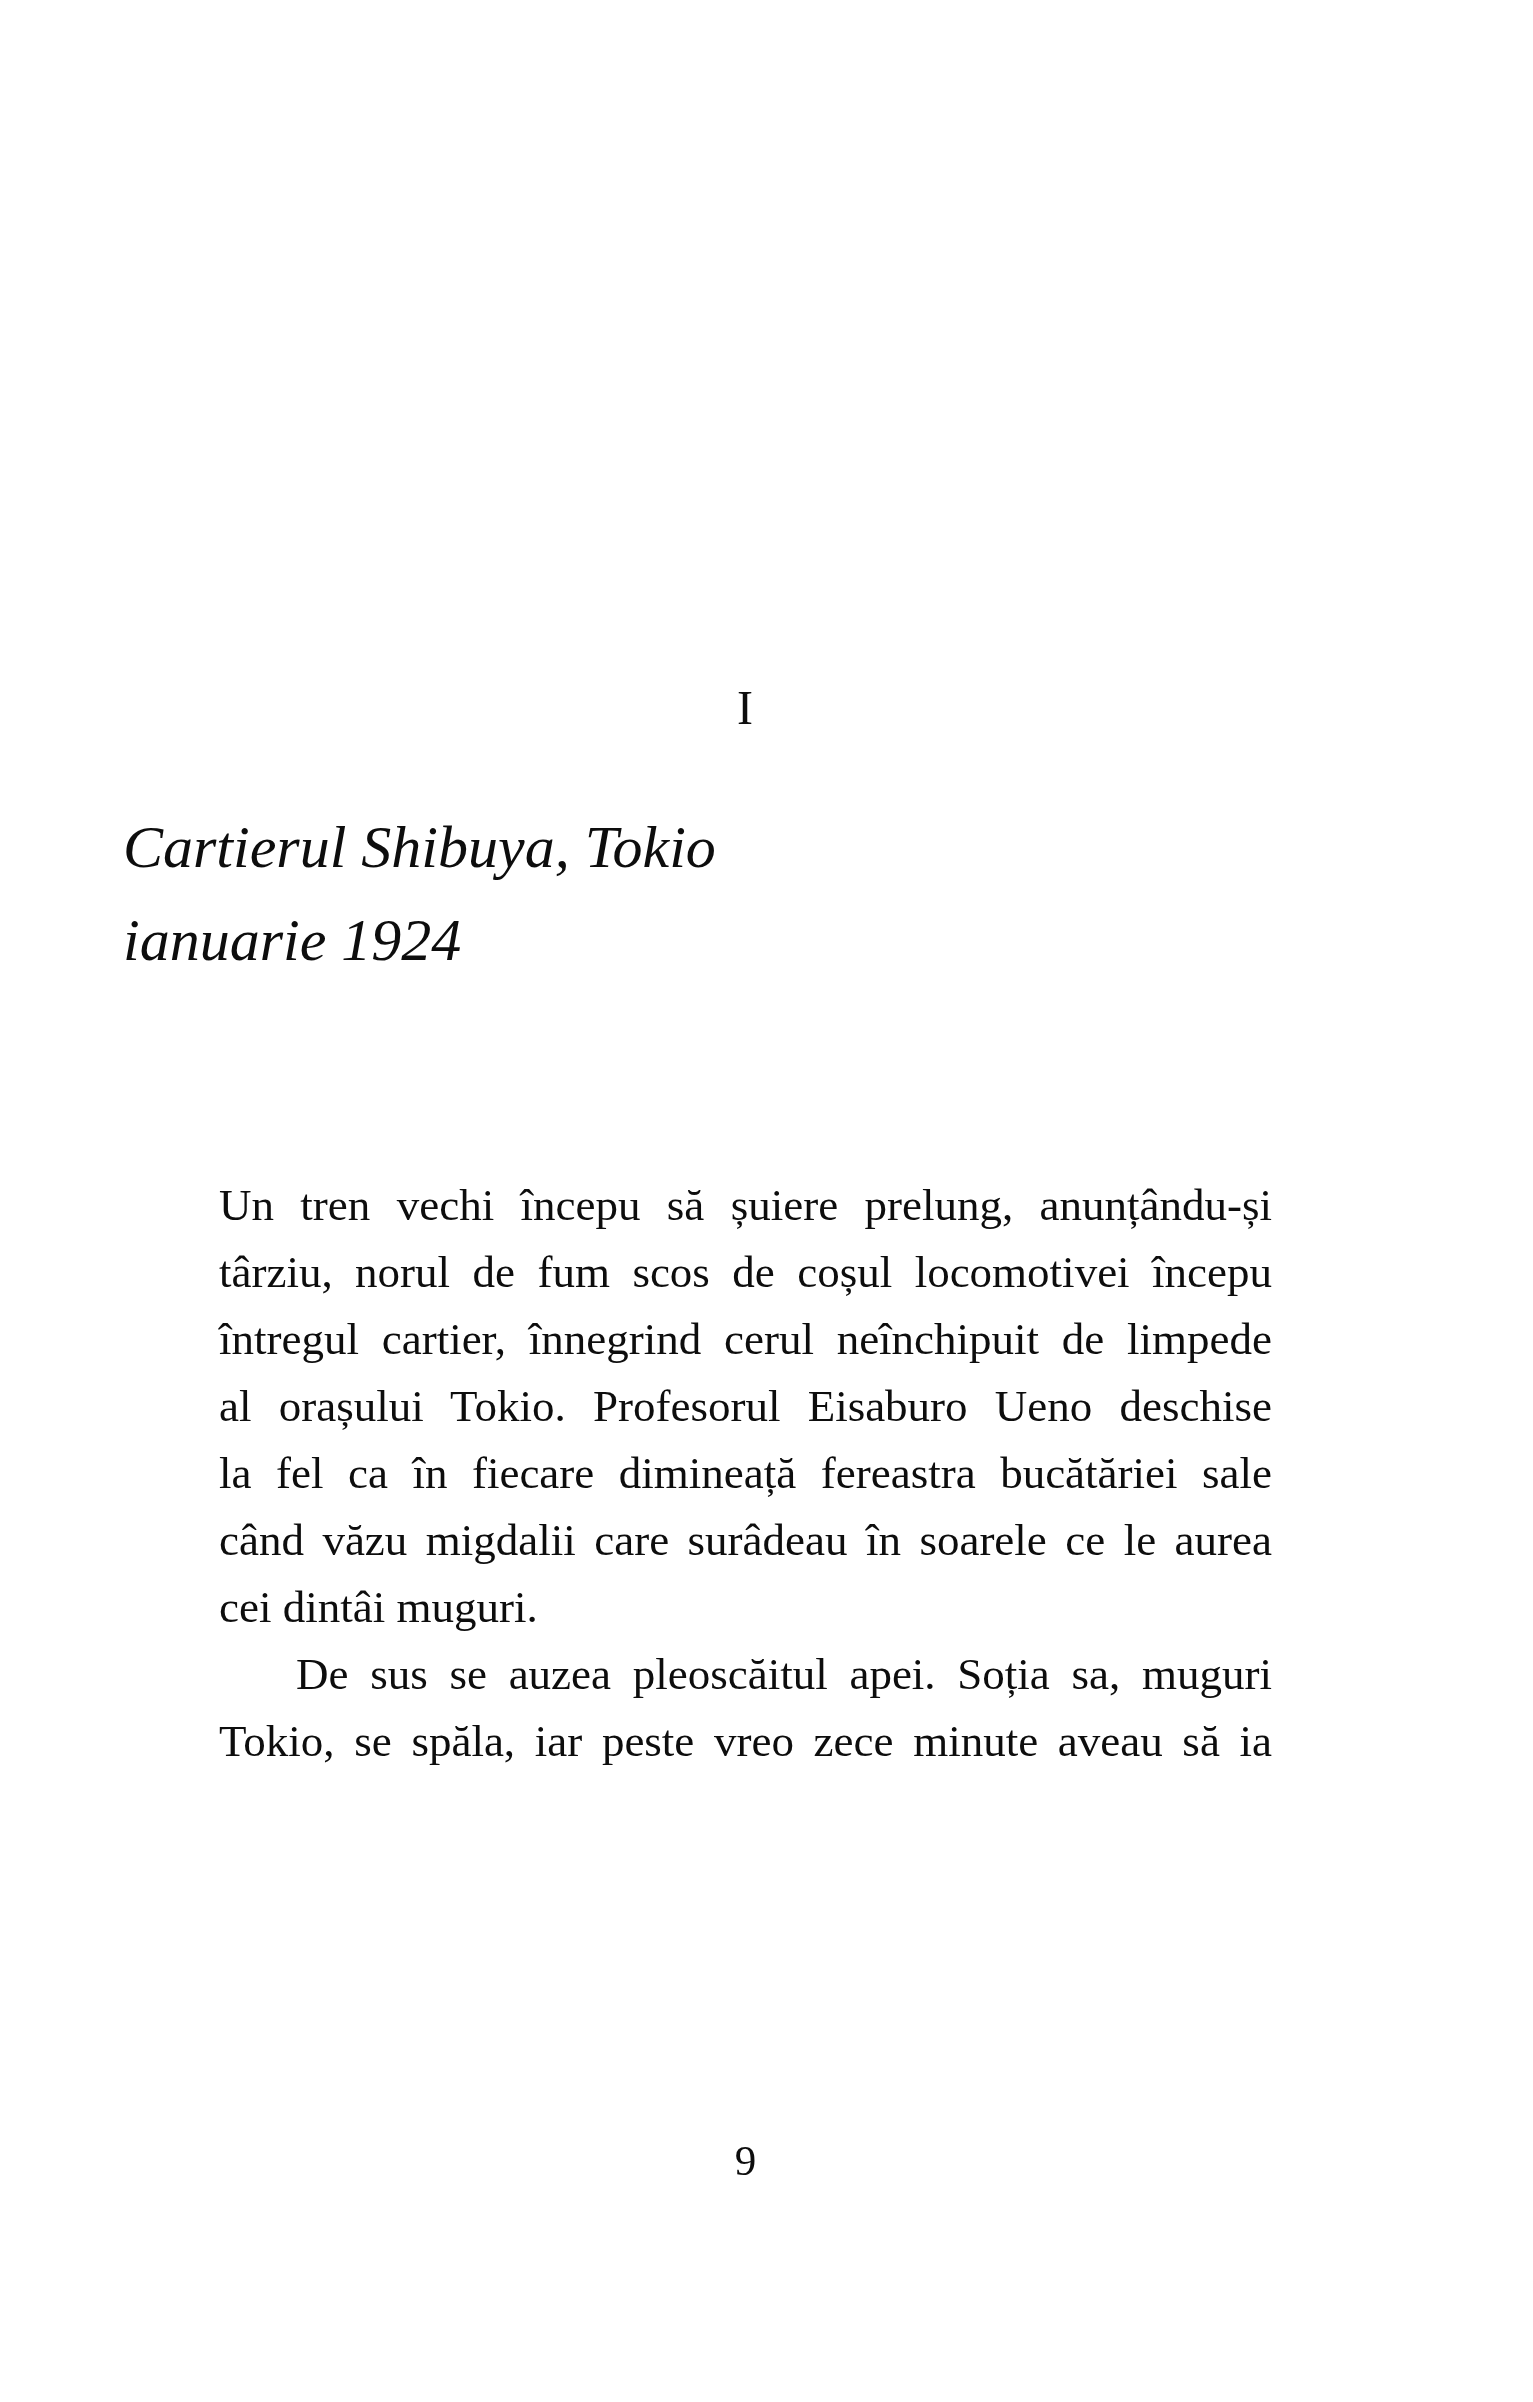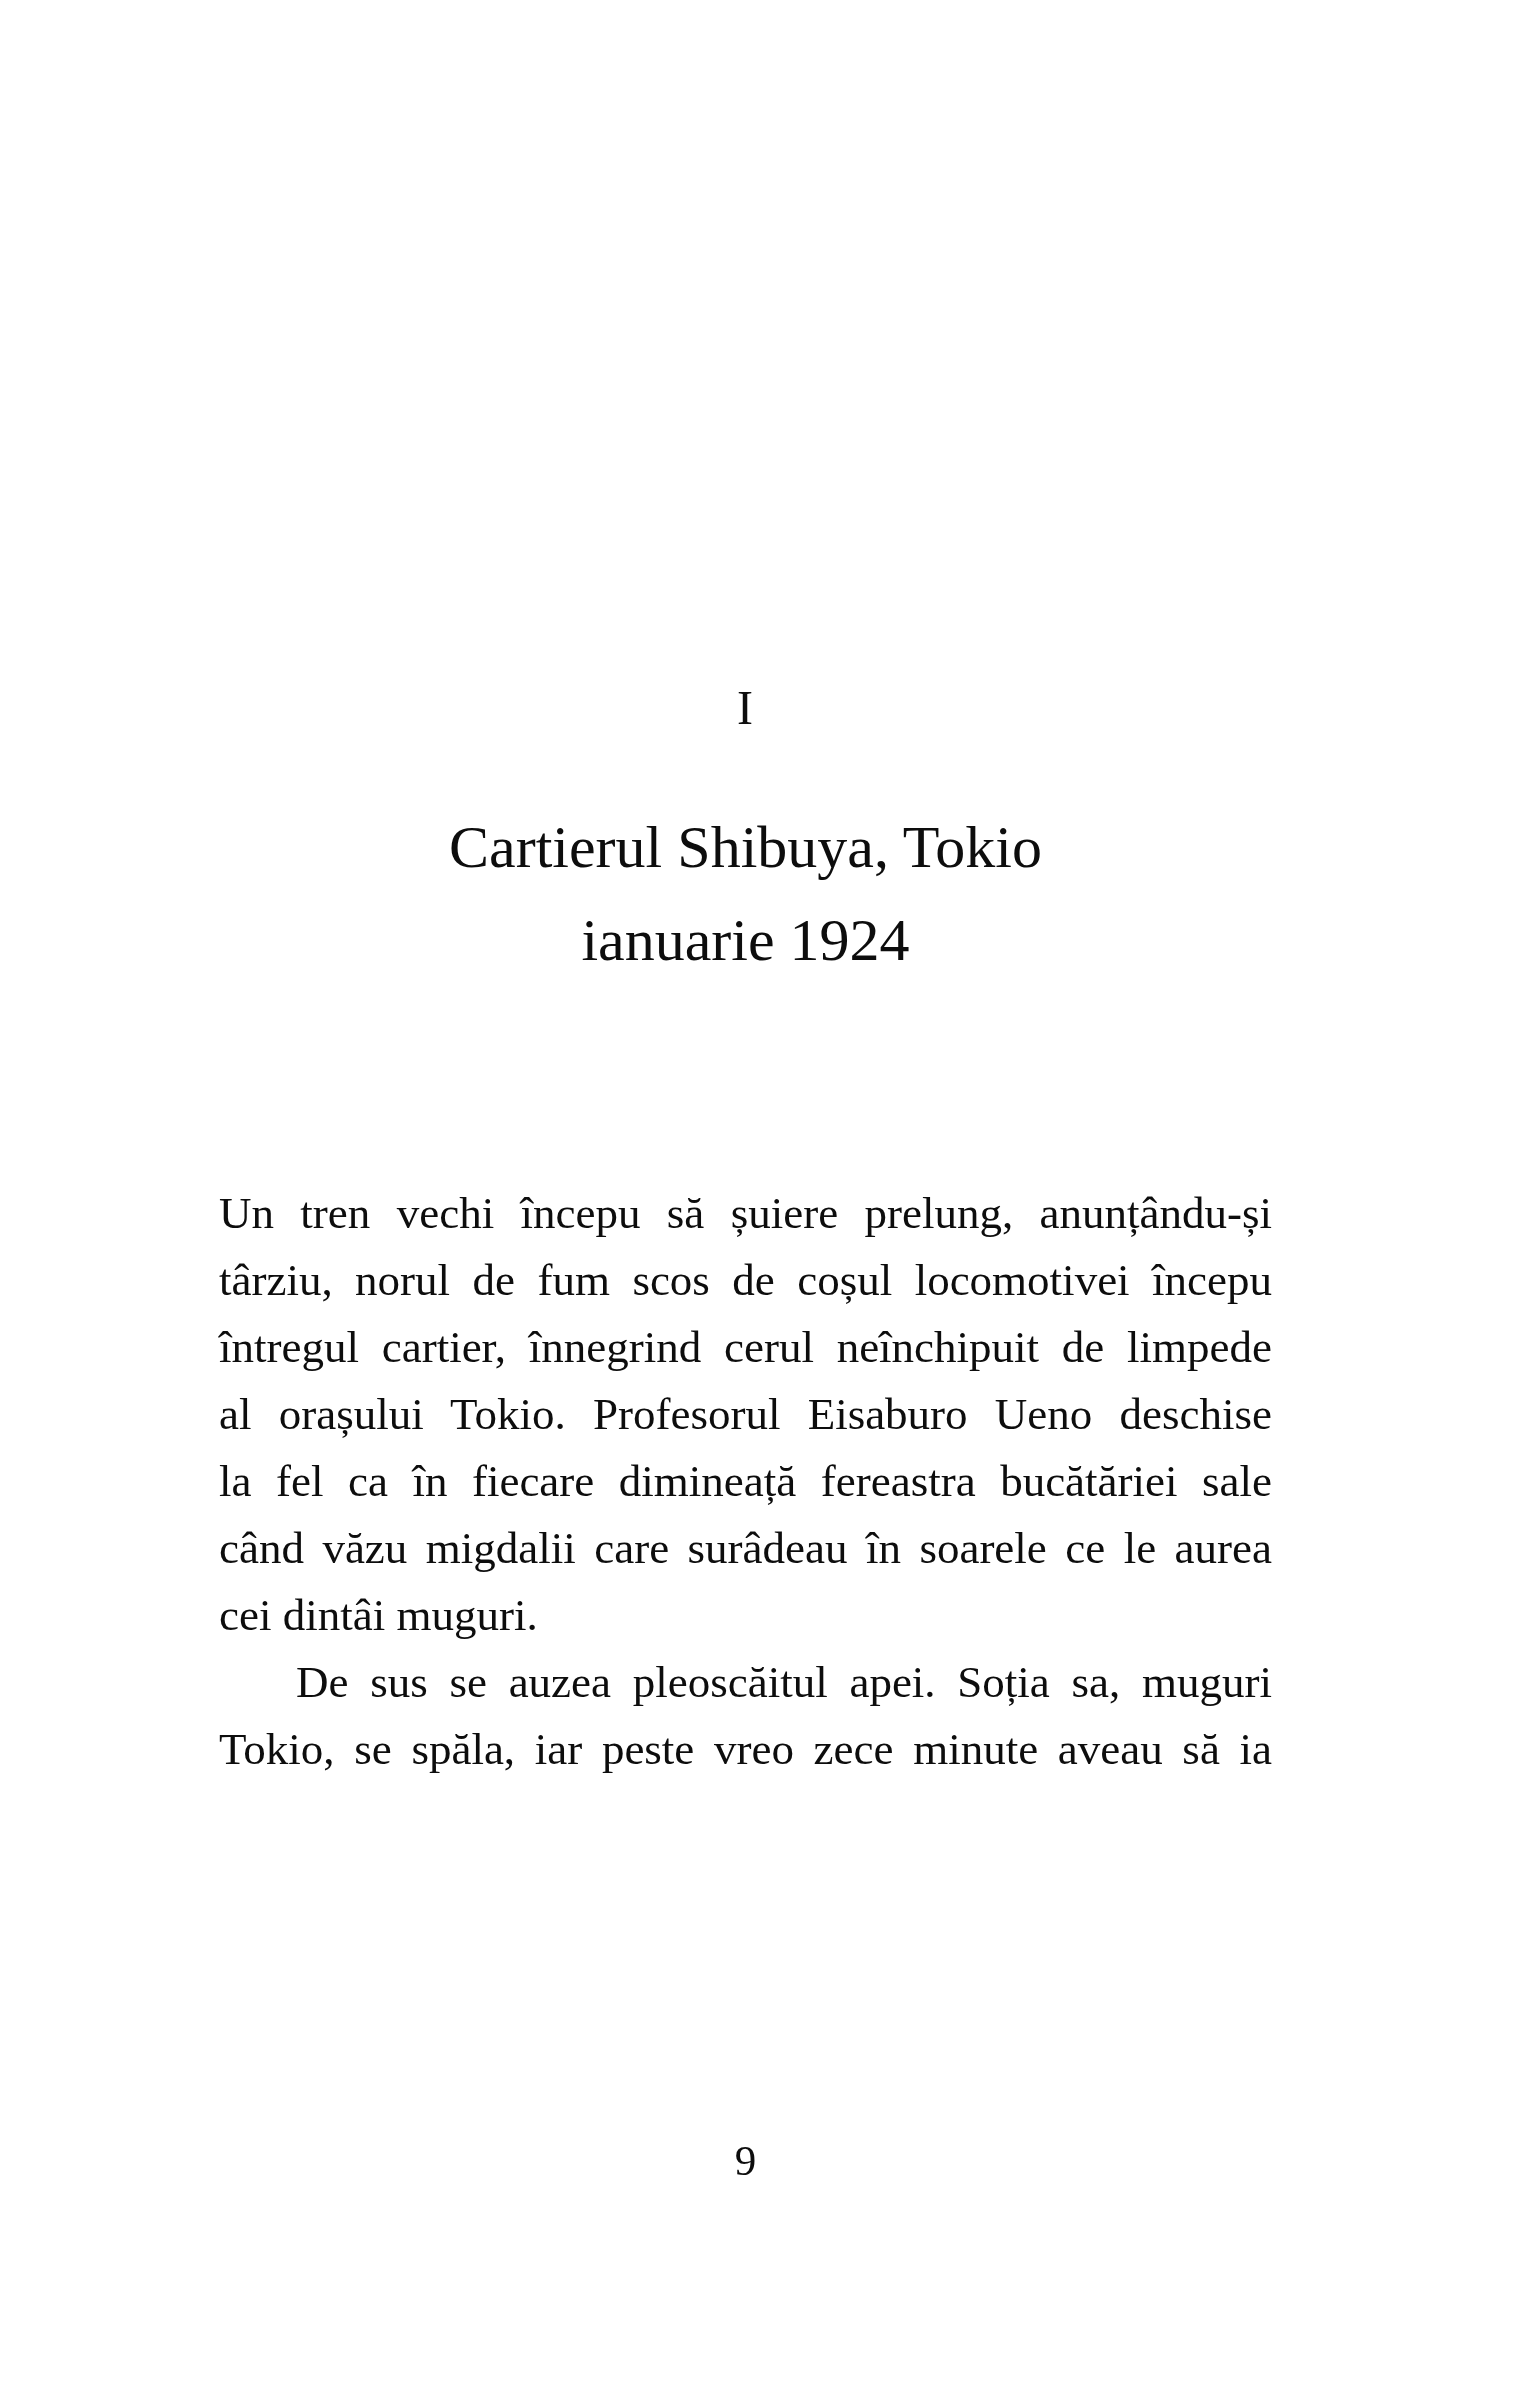--- a/index.html
+++ b/index.html
@@ -29,33 +29,33 @@
     text-align: center;
     font-size: 48px;
     line-height: 1;
     letter-spacing: 1px;
   }
   .chapter-title-block {
     position: absolute;
     top: 801px;
     left: 123px;
     width: 1245px;
-    text-align: center;
+    text-align: left;
+    font-style: italic;
     font-size: 60px;
     line-height: 93px;
     white-space: nowrap;
   }
   .body-text {
     position: absolute;
     top: 1172px;
     left: 219px;
     width: 1053px;
     font-size: 45px;
     line-height: 67px;
-    margin-top: 8px;
   }
   .line {
     text-align: justify;
     text-align-last: auto;
   }
   .line.jfy {
     text-align-last: justify;
   }
   .line.indent {
     text-indent: 77px;

